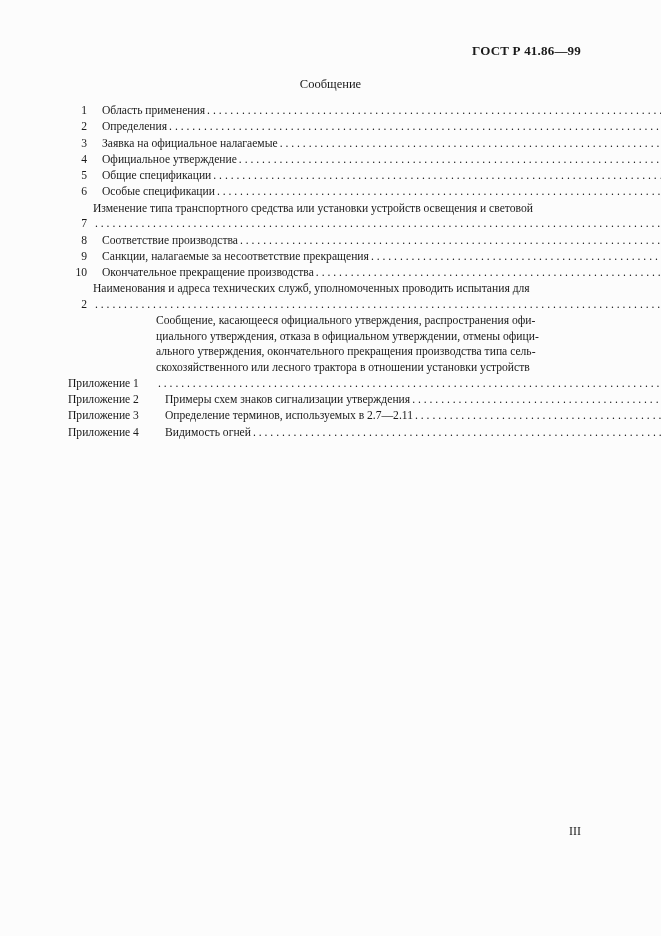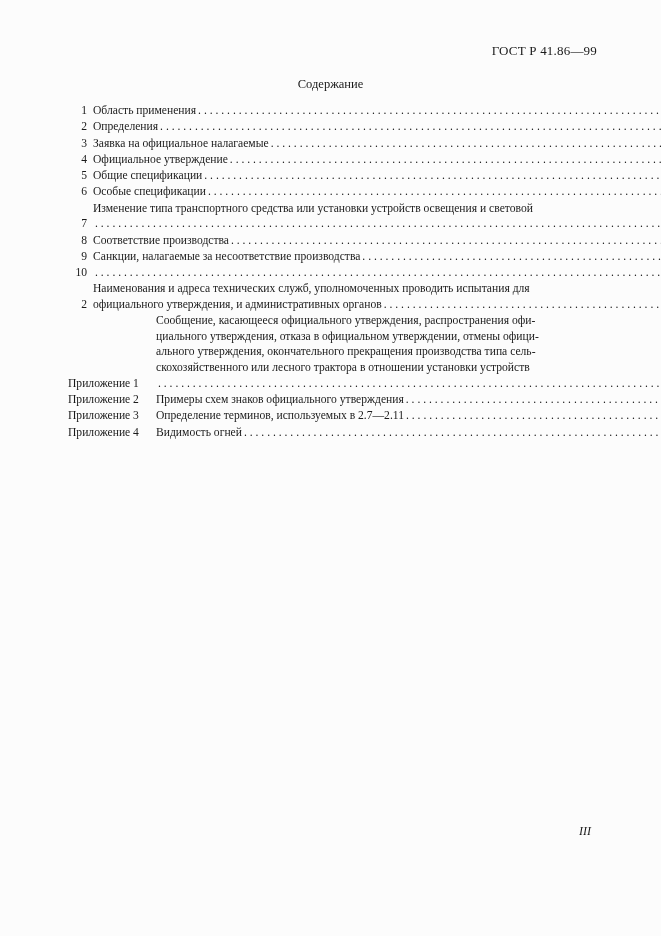--- a/index.html
+++ b/index.html
@@ -11,22 +11,22 @@
     width: 661px;
     height: 936px;
     position: relative;
     overflow: hidden;
     font-family: "Liberation Serif", "DejaVu Serif", serif;
     color: #1a1a1a;
   }
   .doc-code {
     position: absolute;
     top: 43px;
-    right: 64px;
-    font-weight: normal;
+    right: 80px;
+    font-weight: bold;
     font-size: 13px;
     letter-spacing: 0.2px;
   }
   .toc-title {
     position: absolute;
     top: 77px;
     left: 0;
     width: 661px;
     text-align: center;
     font-size: 12.5px;
@@ -62,45 +62,44 @@
   }
   .line {
     display: block;
     white-space: nowrap;
   }
   .last {
     display: flex;
     align-items: flex-end;
     white-space: nowrap;
   }
-  .last .txt { flex: 0 0 auto; }
+  .last .txt { flex: 0 0 auto; margin-left: 9px; }
   .dots {
     flex: 1 1 auto;
     overflow: hidden;
     white-space: nowrap;
     letter-spacing: 3.2px;
     padding-left: 2px;
   }
   .dots::before {
     content: ". . . . . . . . . . . . . . . . . . . . . . . . . . . . . . . . . . . . . . . . . . . . . . . . . . . . . . . . . . . . . . . . . . . . . . . . . . . . . . . . . . . . . . . . . . . . . . . . . . . . . . . . . . . . . . . . . . . . . . . . . . . . . . . . . .";
     letter-spacing: 0;
   }
   .page-number {
     position: absolute;
     top: 824px;
-    right: 70px;
+    right: 80px;
     font-size: 12px;
-    font-style: italic;
   }
 </style>
 </head>
 <body>
 
 <div class="doc-code">ГОСТ Р 41.86—99</div>
-<div class="toc-title">Содержание</div>
+<div class="toc-title">Сообщение</div>
 
 <div class="toc">
   <div id="toc-sections">
       <div class="row">
         <span class="num">1</span>
         <div class="body">
           <div class="last">
             <span class="txt">Область применения</span>
             <span class="dots"></span>
           </div>
@@ -166,39 +165,39 @@
           <div class="last">
             <span class="txt">Соответствие производства</span>
             <span class="dots"></span>
           </div>
         </div>
       </div>
       <div class="row">
         <span class="num">9</span>
         <div class="body">
           <div class="last">
-            <span class="txt">Санкции, налагаемые за несоответствие производства</span>
+            <span class="txt">Санкции, налагаемые за несоответствие прекращения</span>
             <span class="dots"></span>
           </div>
         </div>
       </div>
       <div class="row">
         <span class="num">10</span>
         <div class="body">
           <div class="last">
+            <span class="txt">Окончательное прекращение производства</span>
             <span class="dots"></span>
           </div>
         </div>
       </div>
       <div class="row">
         <span class="num">2</span>
         <div class="body">
           <span class="line">Наименования и адреса технических служб, уполномоченных проводить испытания для</span>
           <div class="last">
-            <span class="txt">официального утверждения, и административных органов</span>
             <span class="dots"></span>
           </div>
         </div>
       </div>
     </div>
   <div id="toc-appendices">
       <div class="row">
         <span class="app-label">Приложение 1</span>
         <div class="body">
           <span class="line">Сообщение, касающееся официального утверждения, распространения офи-</span>
@@ -207,21 +206,21 @@
           <span class="line">скохозяйственного или лесного трактора в отношении установки устройств</span>
           <div class="last">
             <span class="dots"></span>
           </div>
         </div>
       </div>
       <div class="row">
         <span class="app-label">Приложение 2</span>
         <div class="body">
           <div class="last">
-            <span class="txt">Примеры схем знаков официального утверждения</span>
+            <span class="txt">Примеры схем знаков сигнализации утверждения</span>
             <span class="dots"></span>
           </div>
         </div>
       </div>
       <div class="row">
         <span class="app-label">Приложение 3</span>
         <div class="body">
           <div class="last">
             <span class="txt">Определение терминов, используемых в 2.7—2.11</span>
             <span class="dots"></span>

